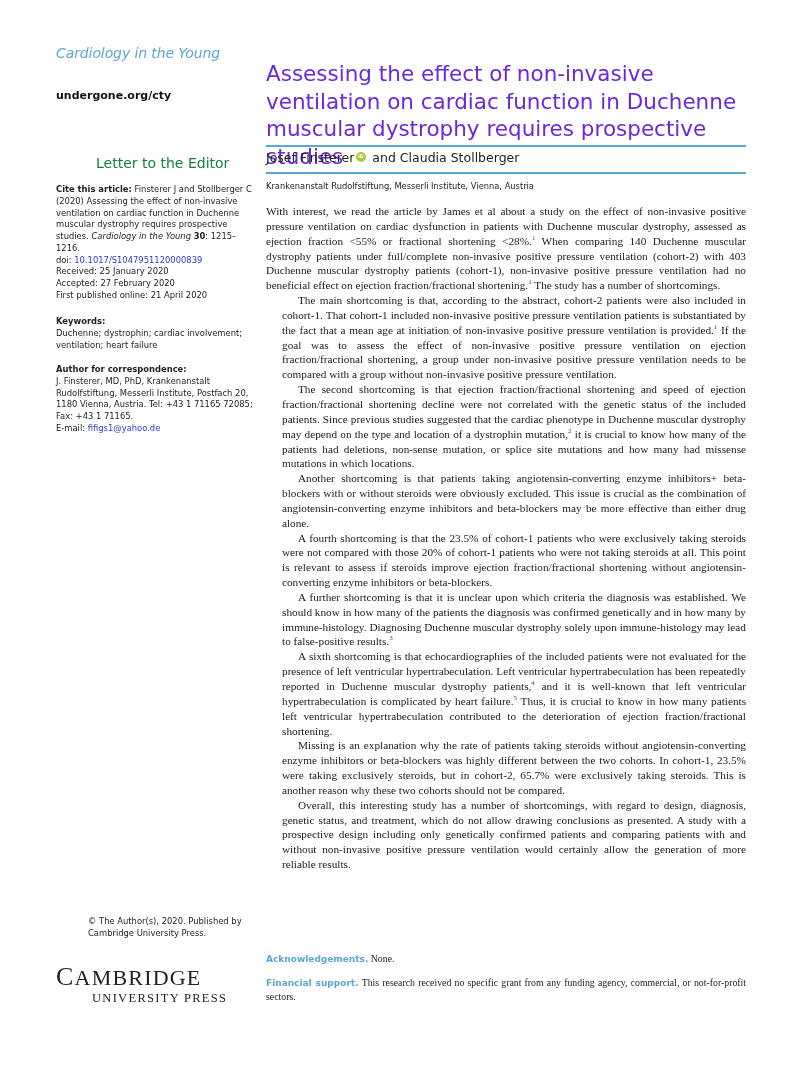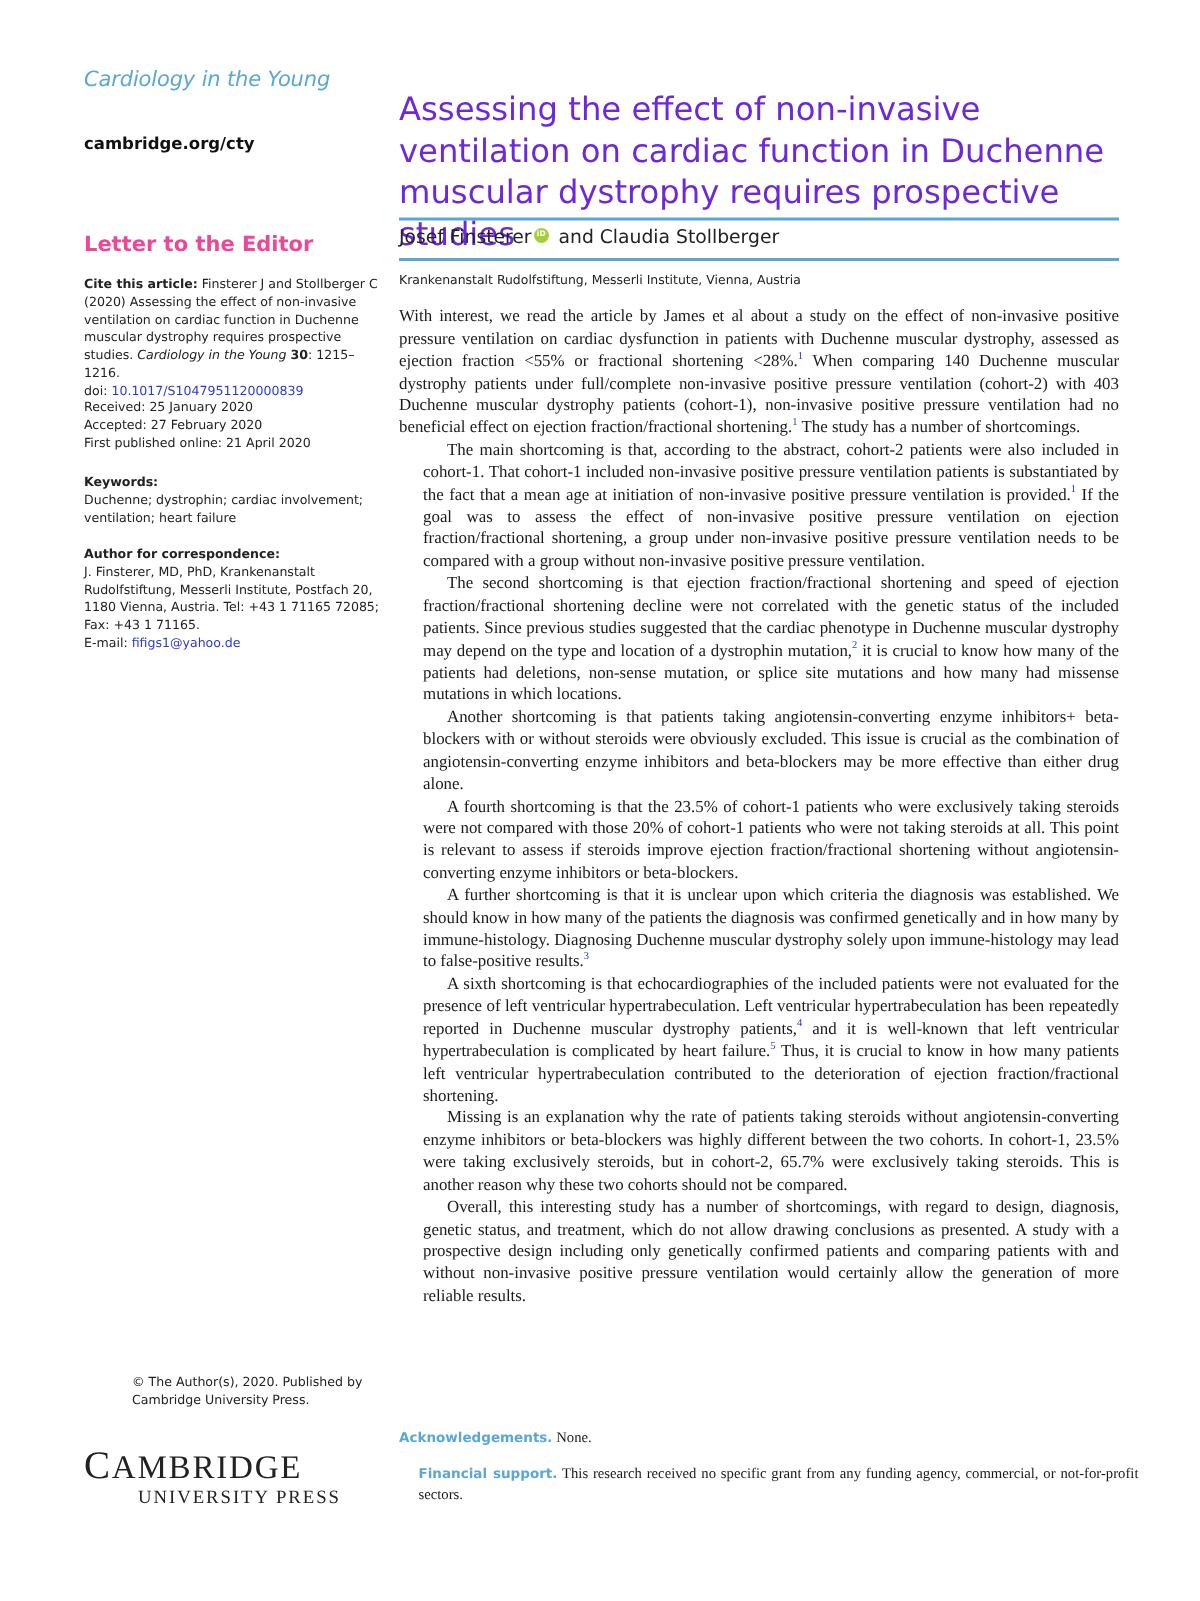--- a/index.html
+++ b/index.html
@@ -5,21 +5,21 @@
     * { box-sizing: border-box; margin: 0; padding: 0; }
     html, body { width: 800px; height: 1067px; background: #ffffff; }
     body { position: relative; overflow: hidden; color: #1a1a1a; }
     .sans { font-family: "DejaVu Sans", sans-serif; }
     .serif { font-family: "Liberation Serif", serif; }
 
     
     .left { position: absolute; left: 56px; top: 0; width: 195px; }
     .journal-name { position: absolute; top: 45px; font-size: 14px; font-style: italic; color: #5aa7d3; white-space: nowrap; letter-spacing: -0.1px; }
     .journal-url { position: absolute; top: 89px; font-size: 11px; font-weight: bold; color: #111; }
-    .article-type { position: absolute; top: 155px; font-size: 14px; font-weight: bold; color: #ec4899; white-space: nowrap; }
+    .article-type { position: absolute; top: 155px; font-size: 14px; font-weight: normal; color: #15803d; white-space: nowrap; margin-left: 40px; }
     .meta { position: absolute; font-size: 8.4px; line-height: 11.8px; color: #222; width: 200px; }
     .meta b { font-weight: bold; }
     .meta .link { color: #2b3bd1; }
     .meta .it { font-style: italic; }
     .cite { top: 184px; }
     .dates { top: 266px; }
     .keywords { top: 316px; }
     .corr { top: 364px; }
     .copyright { top: 916px; margin-left: 32px; }
     .cup-logo { position: absolute; top: 966px; left: 0; font-family: "Liberation Serif", serif; color: #222; }
@@ -37,29 +37,29 @@
     .orcid { display: inline-block; width: 10px; height: 10px; border-radius: 50%; background: #a6ce39; vertical-align: 0px; margin: 0 2px; position: relative; }
     .orcid::after { content: "iD"; position: absolute; left: 1.5px; top: 1px; font-size: 5px; color: #fff; font-weight: bold; font-family: "DejaVu Sans", sans-serif; }
     .affil { position: absolute; top: 181px; font-size: 8.3px; color: #222; white-space: nowrap; }
 
     .body-text { position: absolute; top: 204px; width: 480px; font-size: 11.25px; line-height: 14.85px; text-align: justify; color: #1a1a1a; hyphens: manual; }
     .body-text p { text-indent: 0; }
     .body-text p + p { text-indent: 16px; margin-left: 16px; }
     .body-text sup { font-size: 7px; vertical-align: 5px; line-height: 0; color: #2b3bd1; }
 
     .ack { position: absolute; top: 952px; width: 480px; font-size: 9.8px; line-height: 13px; }
-    .fin { position: absolute; top: 976px; width: 480px; font-size: 9.8px; line-height: 13px; text-align: justify; margin-left: 13px; }
+    .fin { position: absolute; top: 976px; width: 480px; font-size: 9.8px; line-height: 13px; text-align: justify; }
     .head-blue { font-family: "DejaVu Sans", sans-serif; font-weight: bold; color: #5aa7d3; font-size: 9px; }
   </style>
 </head>
 <body>
 
 <div class="left">
   <div class="journal-name sans">Cardiology in the Young</div>
-  <div class="journal-url sans">cambridge.org/cty</div>
+  <div class="journal-url sans">undergone.org/cty</div>
   <div class="article-type sans">Letter to the Editor</div>
 
   <div class="meta cite sans">
     <b>Cite this article:</b><span> Finsterer J and Stollberger C (2020) Assessing the effect of non-invasive ventilation on cardiac function in Duchenne muscular dystrophy requires prospective studies. </span><span class="it">Cardiology in the Young</span> <b>30</b><span>: 1215–1216.</span><br>
     <span>doi: </span><span class="link">10.1017/S1047951120000839</span>
   </div>
 
   <div class="meta dates sans">
     <div>Received: 25 January 2020</div>
     <div>Accepted: 27 February 2020</div>

